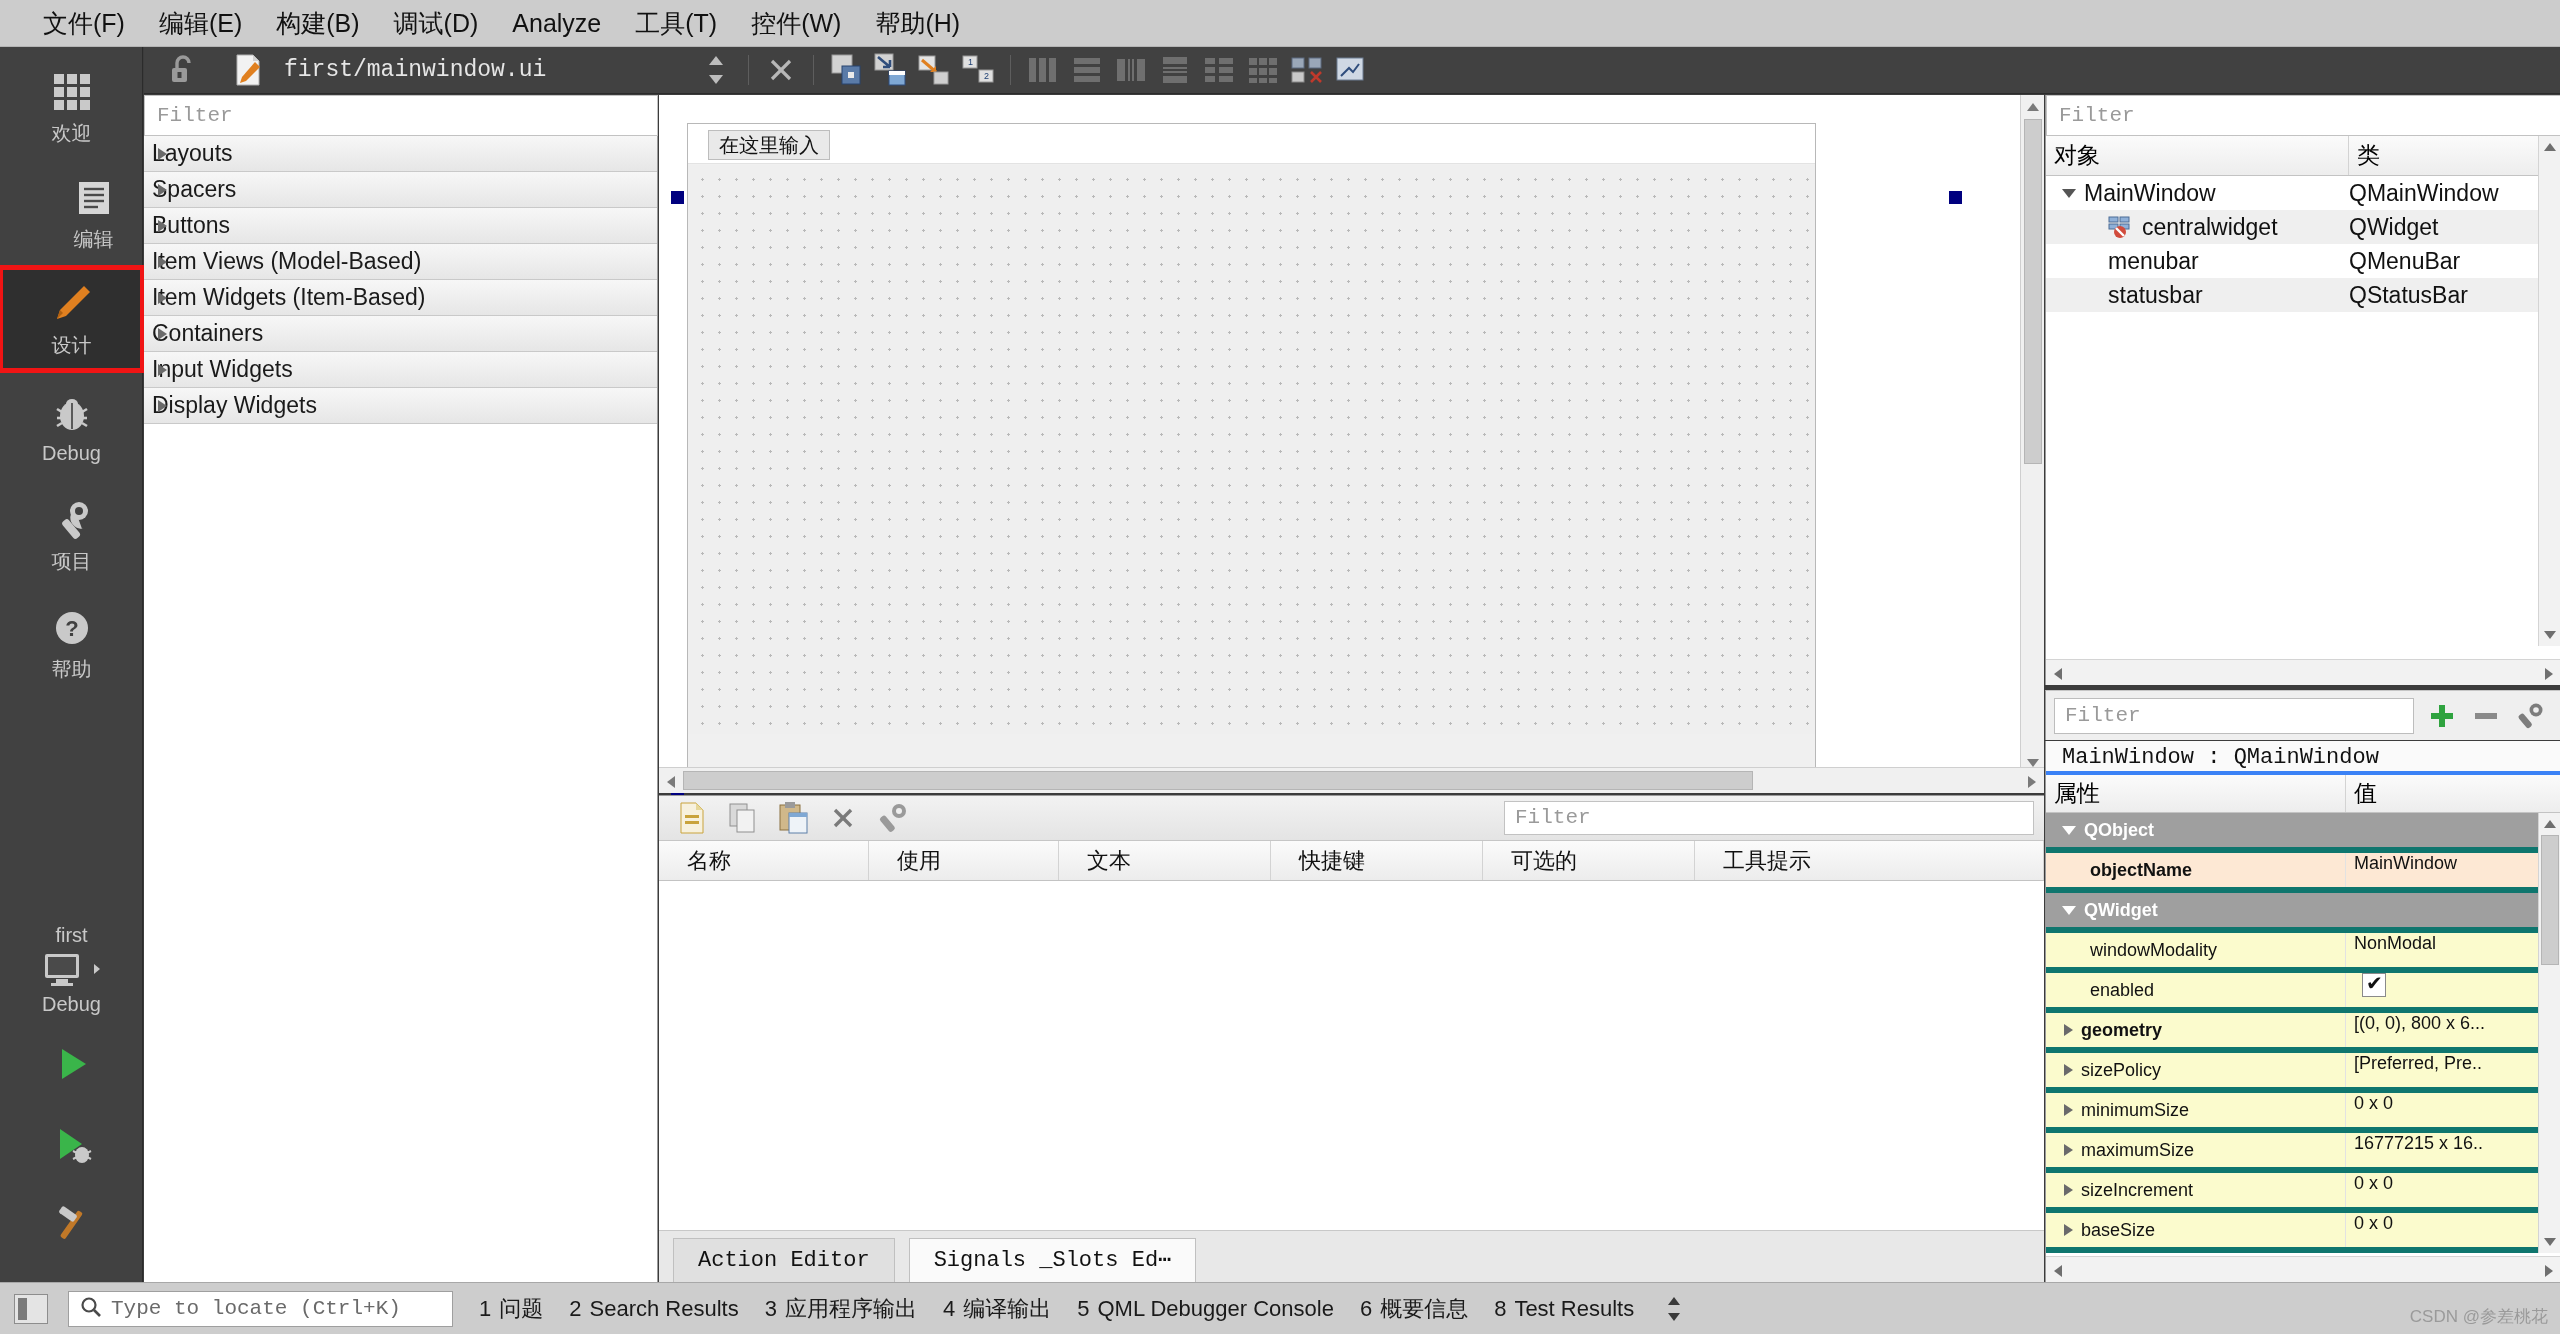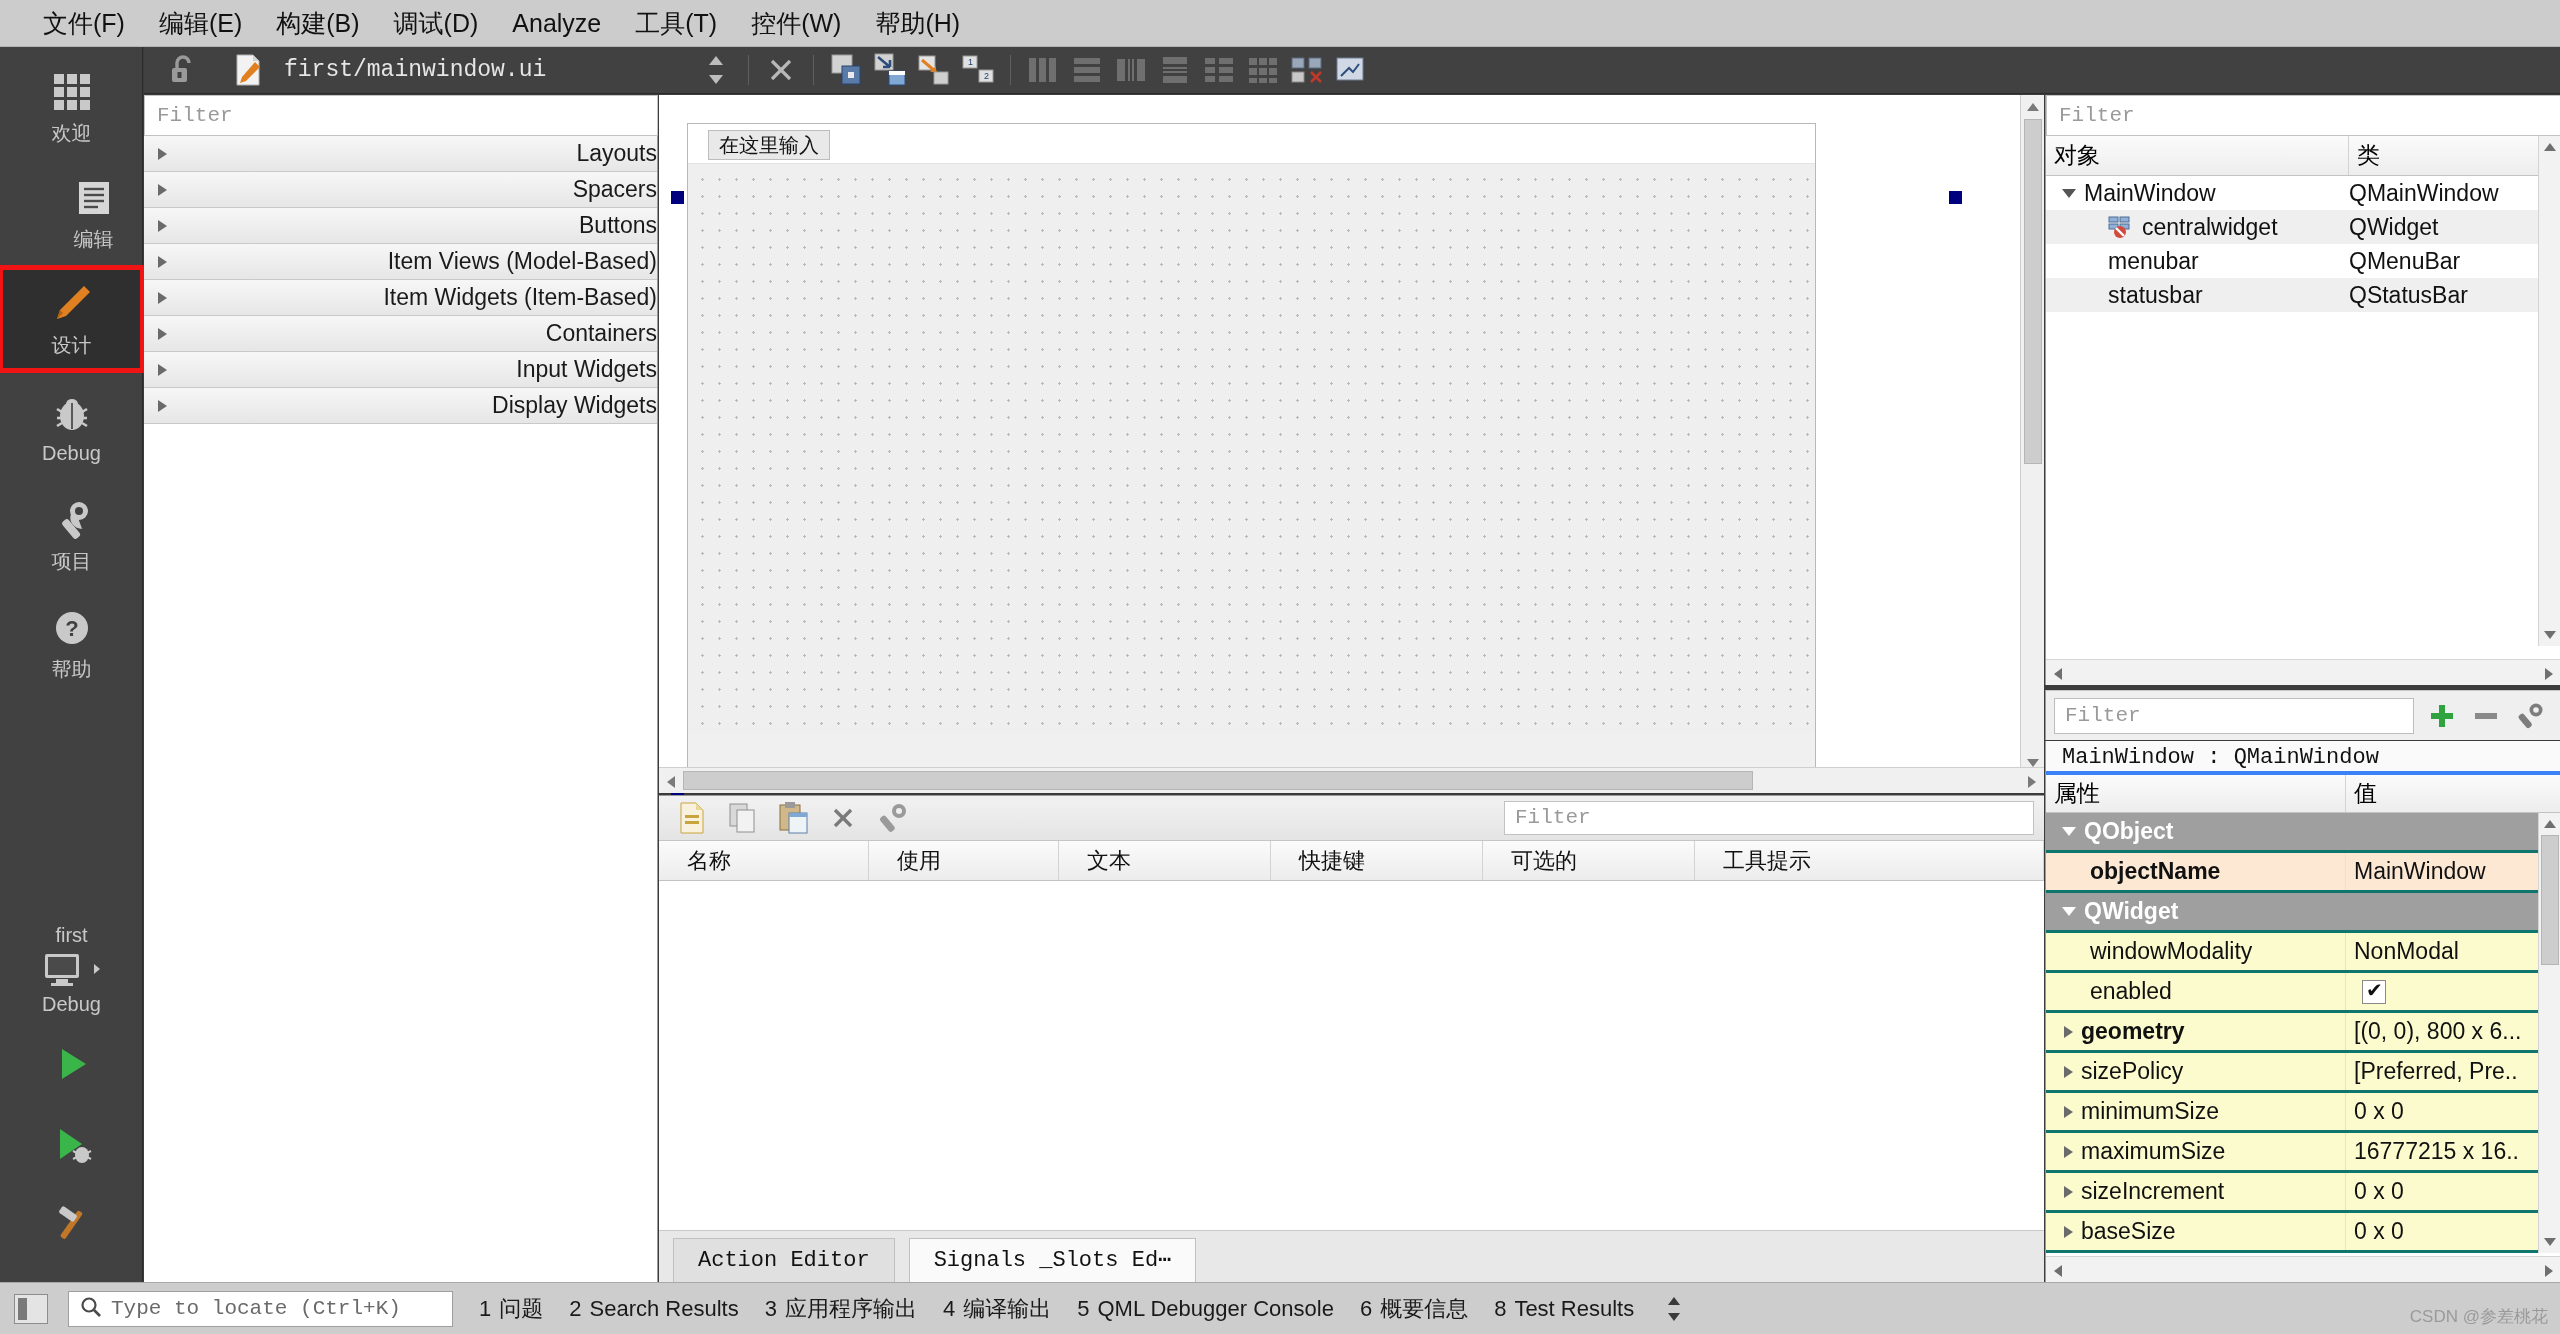--- a/index.html
+++ b/index.html
@@ -73,21 +73,21 @@
   .wb-row {
     height: 36px; background: linear-gradient(#f7f7f7, #e6e6e6);
     border-bottom: 1px solid #c9c9c9; display: flex; align-items: center;
     position: relative;
   }
   .wb-row .arrow {
     position: absolute; left: 14px; width: 0; height: 0;
     border-left: 9px solid #6a6a6a; border-top: 6px solid transparent; border-bottom: 6px solid transparent;
   }
   .wb-row .lbl {
-    width: 100%; text-align: right; font-size: 23px; color: #1a1a1a;
+    width: 100%; text-align: left; font-size: 23px; color: #1a1a1a; padding-left: 8px;
   }
 
   
   .canvas-area {
     position: absolute; left: 659px; top: 95px; width: 1385px; height: 680px;
     background: #ffffff; border-bottom: 1px solid #9a9a9a;
   }
   .form-win {
     position: absolute; left: 12px; top: 12px; width: 1345px; height: 610px;
     background: #f0f0f0; border: 1px solid #b8b8b8;
@@ -195,21 +195,21 @@
     background: #ffffff; border-left: 1px solid #9a9a9a;
   }
   .pe-title {
     height: 34px; font-family: "Liberation Mono", monospace; font-size: 22px;
     color: #111; padding-left: 16px; line-height: 33px; background: #fafafa;
     border-bottom: 4px solid #3b82f6;
   }
   .pe-head { display: flex; height: 38px; background: linear-gradient(#fbfbfb,#ededed); border-bottom: 1px solid #c3c3c3; }
   .pe-head .c1 { width: 300px; font-size: 23px; padding-left: 8px; line-height: 37px; border-right: 1px solid #d3d3d3; }
   .pe-head .c2 { flex: 1; font-size: 23px; padding-left: 8px; line-height: 37px; }
-  .pe-row { display: flex; height: 40px; align-items: center; font-size: 23px; color: #111; border-bottom: 3px solid #0f766e; }
+  .pe-row { display: flex; height: 40px; align-items: flex-start; font-size: 18px; color: #111; border-bottom: 6px solid #0f766e; }
   .pe-row .c1 { width: 300px; display:flex; align-items:center; border-right: 1px solid #e2e2e2; height: 100%; }
   .pe-row .c2 { flex: 1; padding-left: 8px; overflow: hidden; white-space: nowrap; }
   .pe-row.group { background: #9f9f9f; color: #fff; font-weight: bold; }
   .pe-row.group .c1 { border-right: none; }
   .pe-row.peach { background: #fde8d4; }
   .pe-row.peach .c2 { background: #fde8d4; }
   .pe-row.yellow { background: #fbfbcd; }
   .pe-row.bold .c1 { font-weight: bold; }
   .tri-r { width:0;height:0;border-left:9px solid #6a6a6a;border-top:6px solid transparent;border-bottom:6px solid transparent; margin: 0 8px 0 18px; }
   .tri-d { width:0;height:0;border-top:9px solid #fff;border-left:7px solid transparent;border-right:7px solid transparent; margin: 0 8px 0 16px; }

